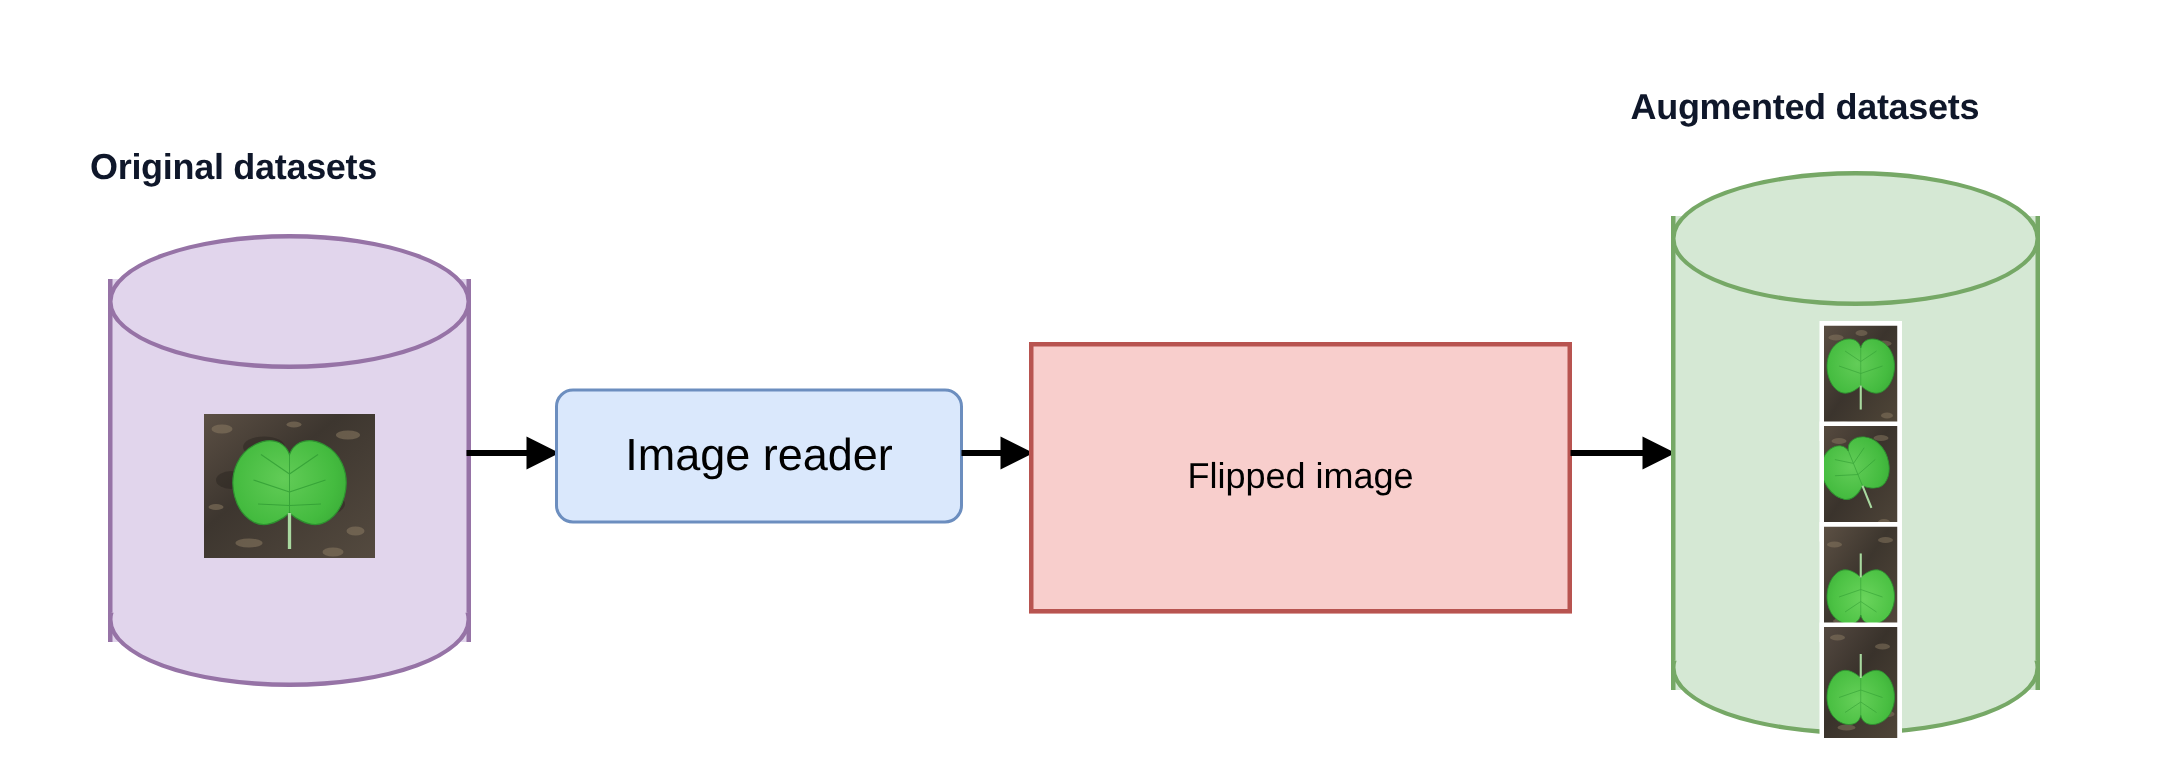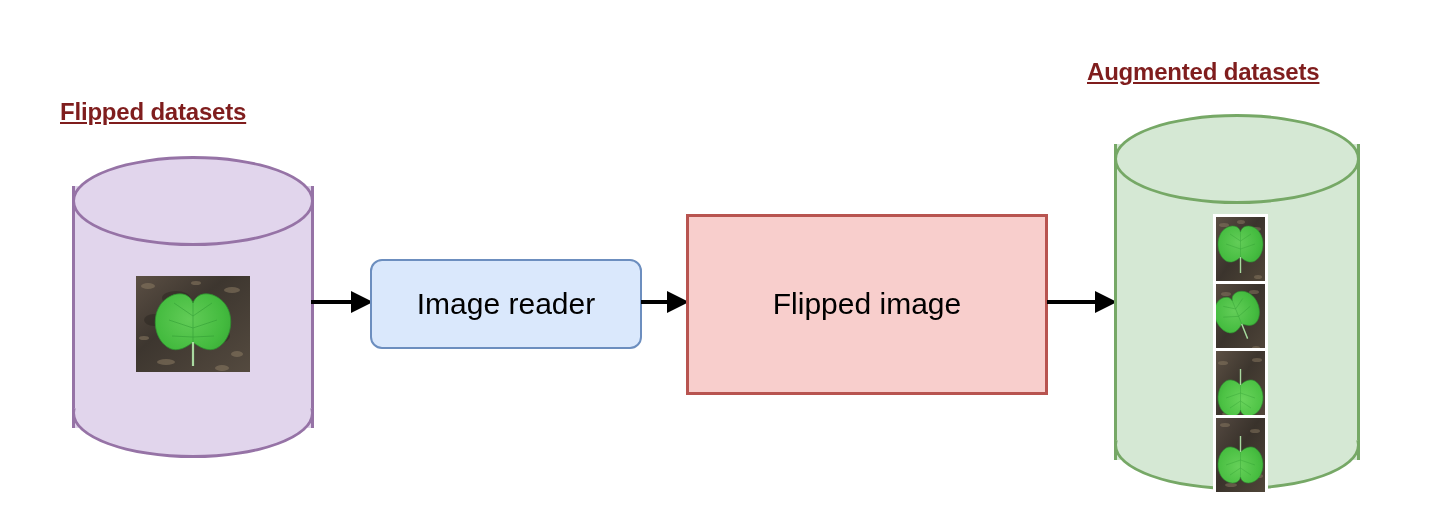--- a/index.html
+++ b/index.html
@@ -14,24 +14,23 @@
     background: #ffffff;
     overflow: hidden;
     font-family: "Liberation Sans", sans-serif;
   }
 
   
   .caption {
     position: absolute;
     font-weight: bold;
     font-size: 24px;
-    color: #7f1d1d;
+    color: #0f172a;
     white-space: nowrap;
     letter-spacing: -0.2px;
-    text-decoration: underline;
   }
   #caption-original { left: 60px; top: 98px; }
   #caption-augmented { left: 1087px; top: 58px; }
 
   
   .cylinder {
     position: absolute;
   }
 
   
@@ -119,24 +118,24 @@
     color: #000000;
   }
   #box-image-reader {
     left: 370px; top: 259px; width: 272px; height: 90px;
     background: #dae8fc;
     border: 2px solid #6c8ebf;
     border-radius: 12px;
     font-size: 30px;
   }
   #box-augment-ops {
-    left: 686px; top: 214px; width: 362px; height: 181px;
+    left: 686px; top: 228px; width: 362px; height: 181px;
     background: #f8cecc;
     border: 3px solid #b85450;
-    font-size: 30px;
+    font-size: 24px;
     line-height: 1.42;
     flex-direction: column;
   }
   #box-augment-ops .op-line { display: block; }
 
   
   .arrow {
     position: absolute;
     height: 24px;
     display: flex;
@@ -157,21 +156,21 @@
   }
   #arrow-1 { left: 311px; top: 290px; width: 62px; }
   #arrow-2 { left: 641px; top: 290px; width: 48px; }
   #arrow-3 { left: 1047px; top: 290px; width: 70px; }
 </style>
 </head>
 <body>
 
 <div id="canvas">
 
-  <div class="caption" id="caption-original">Flipped datasets</div>
+  <div class="caption" id="caption-original">Original datasets</div>
 
   <div class="caption" id="caption-augmented">Augmented datasets</div>
 
   <div class="cylinder" id="cyl-original">
     <div class="cyl-side"></div>
     <div class="cyl-bottom"></div>
     <div class="cyl-top"></div>
   </div>
 
   <div class="photo" id="photo-original">

